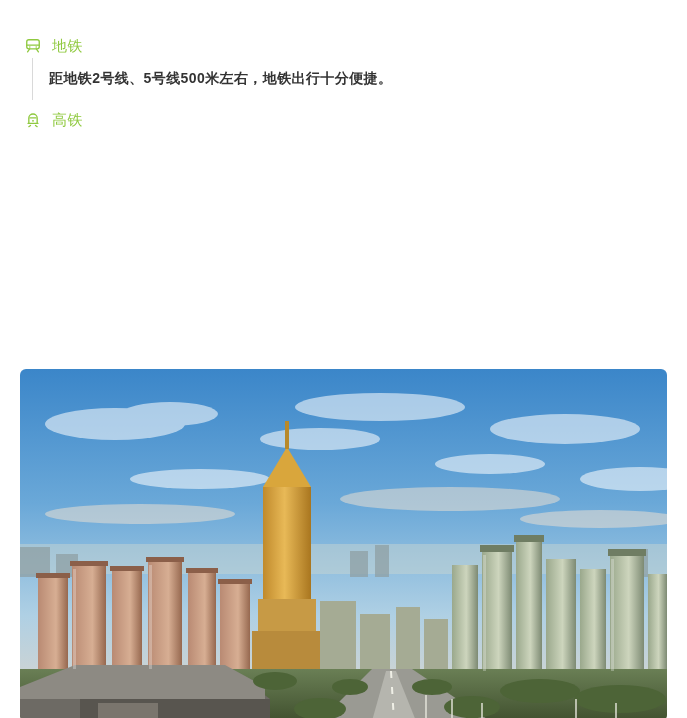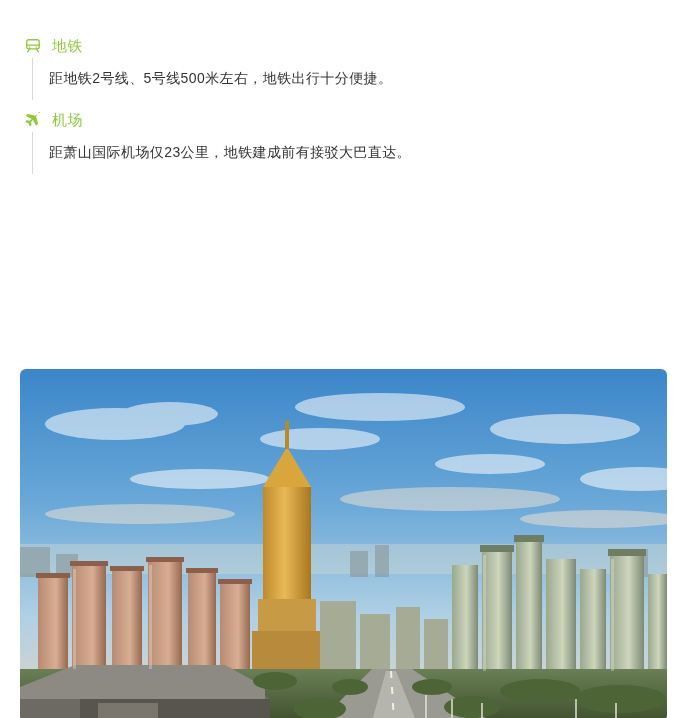--- a/index.html
+++ b/index.html
@@ -56,20 +56,21 @@
     margin-left: 10px;
     border-left: 1px solid #d9d9d9;
     padding: 9px 0 11px 16px;
     min-height: 18px;
   }
   .item-desc {
     font-size: 14px;
     color: #333333;
     line-height: 22px;
     letter-spacing: 0.4px;
+    font-weight: bold;
   }
   .photo-wrap {
     position: absolute;
     left: 20px;
     top: 349px;
     width: 647px;
     height: 352px;
     border-radius: 6px;
     overflow: hidden;
   }
@@ -102,35 +103,34 @@
       </div>
       <div class="item-body">
         <span class="item-desc">距地铁2号线、5号线500米左右，地铁出行十分便捷。</span>
       </div>
     </div>
 
     <div class="transit-item">
     </div>
 
     <div class="transit-item">
-    </div>
-
-    <div class="transit-item">
       <div class="item-head">
         <span class="item-icon">
-          <svg width="20" height="20" viewBox="0 0 24 24" fill="#8fc93f" stroke="none">
-            <path d="M21 4.2c-.5-.6-1.4-.7-2.1-.2l-4.3 3-8.4-2.2c-.4-.1-.8 0-1.1.3l-1 .9c-.5.5-.4 1.3.2 1.6l6.2 3.2-2.9 2.1-2.8-.5c-.3-.1-.7 0-.9.3l-.8.8c-.4.4-.2 1.1.4 1.3l3.1 1.1 1.2 3c.2.6.9.7 1.3.3l.8-.8c.2-.2.3-.6.3-.9l-.5-2.8 2.2-3 3.2 6.2c.3.6 1.1.7 1.6.2l.9-1c.3-.3.4-.7.3-1.1l-2.2-8.4 3-4.3c.5-.7.4-1.5-.2-2.1z"></path>
+          <svg width="20" height="20" viewBox="0 0 24 24" fill="none" stroke="#8fc93f" stroke-width="1.6" stroke-linecap="round" stroke-linejoin="round">
+            <path d="M7 16V9.5C7 6.8 9.2 4.8 12 4.8s5 2 5 4.7V16"></path>
+            <path d="M6 16h12"></path>
+            <path d="M8.5 9.5h7"></path>
+            <circle cx="12" cy="13" r="1.1" fill="#8fc93f" stroke="none"></circle>
+            <path d="M9 18.5l-2 1.5M15 18.5l2 1.5"></path>
           </svg>
         </span>
-        <span class="item-title">机场</span>
-      </div>
-      <div class="item-body">
-        <span class="item-desc">距萧山国际机场仅23公里，地铁建成前有接驳大巴直达。</span>
+        <span class="item-title">高铁</span>
       </div>
     </div>
+
 
   </div>
 
   <div class="photo-wrap">
     <svg class="photo" viewBox="0 0 647 352" preserveAspectRatio="none">
       <defs>
         <linearGradient id="skyGrad" x1="0" y1="0" x2="0" y2="1">
           <stop offset="0%" stop-color="#3b86c9"></stop>
           <stop offset="38%" stop-color="#6aa8d8"></stop>
           <stop offset="70%" stop-color="#afd0e4"></stop>

